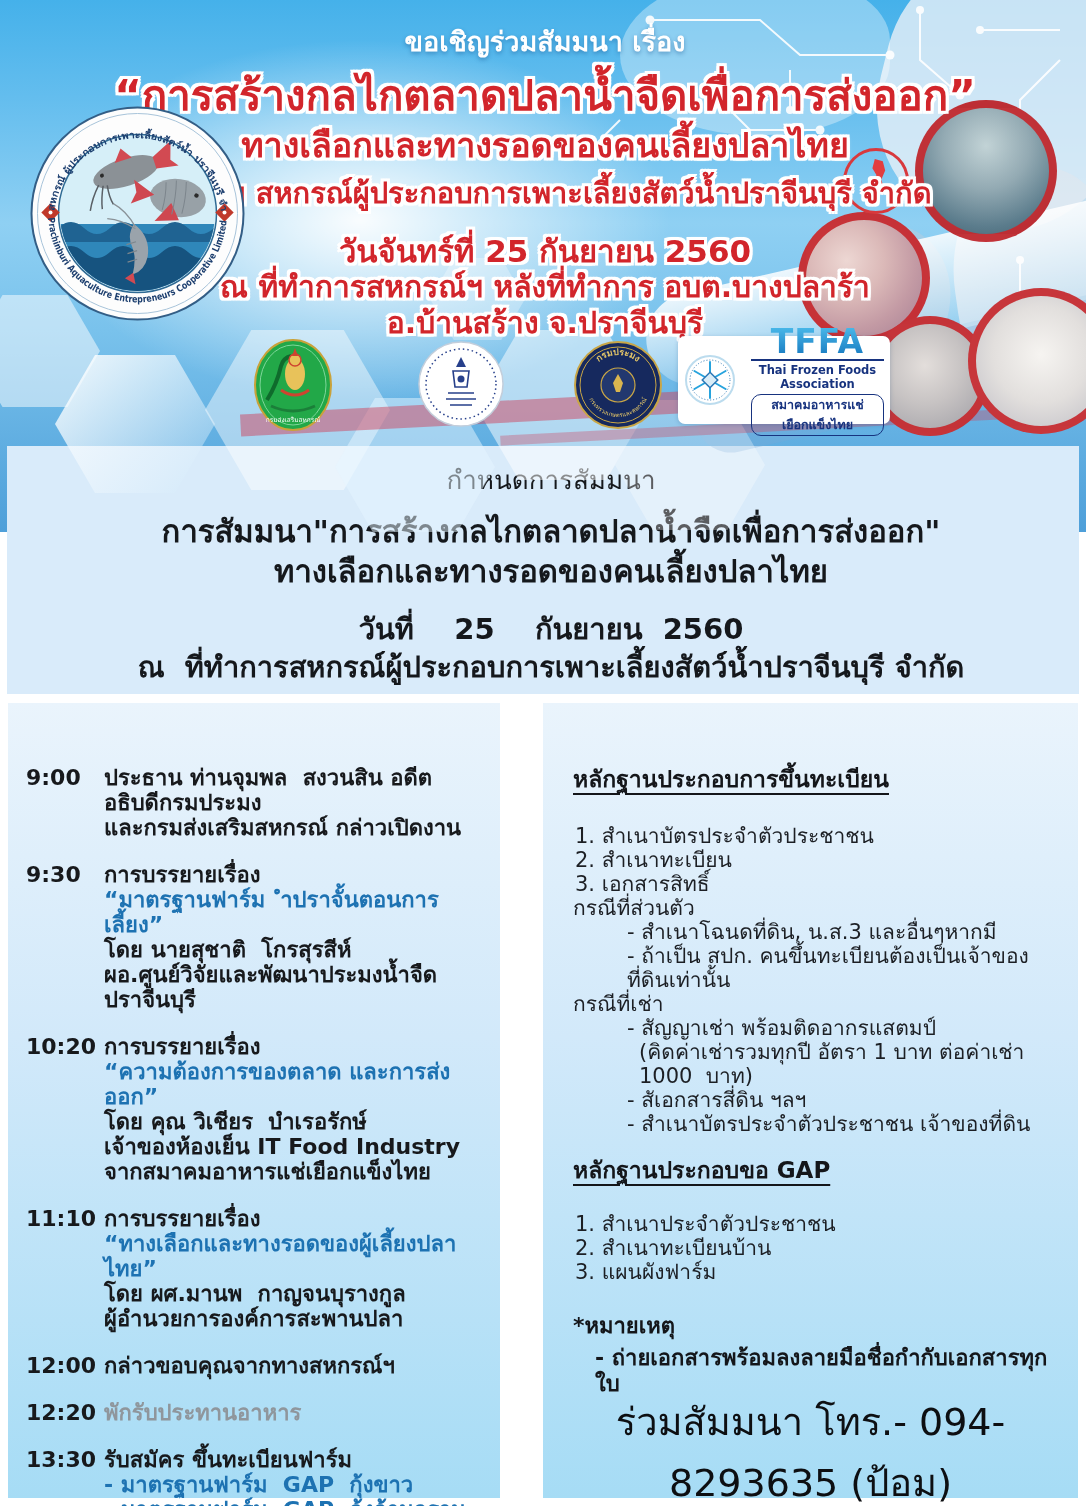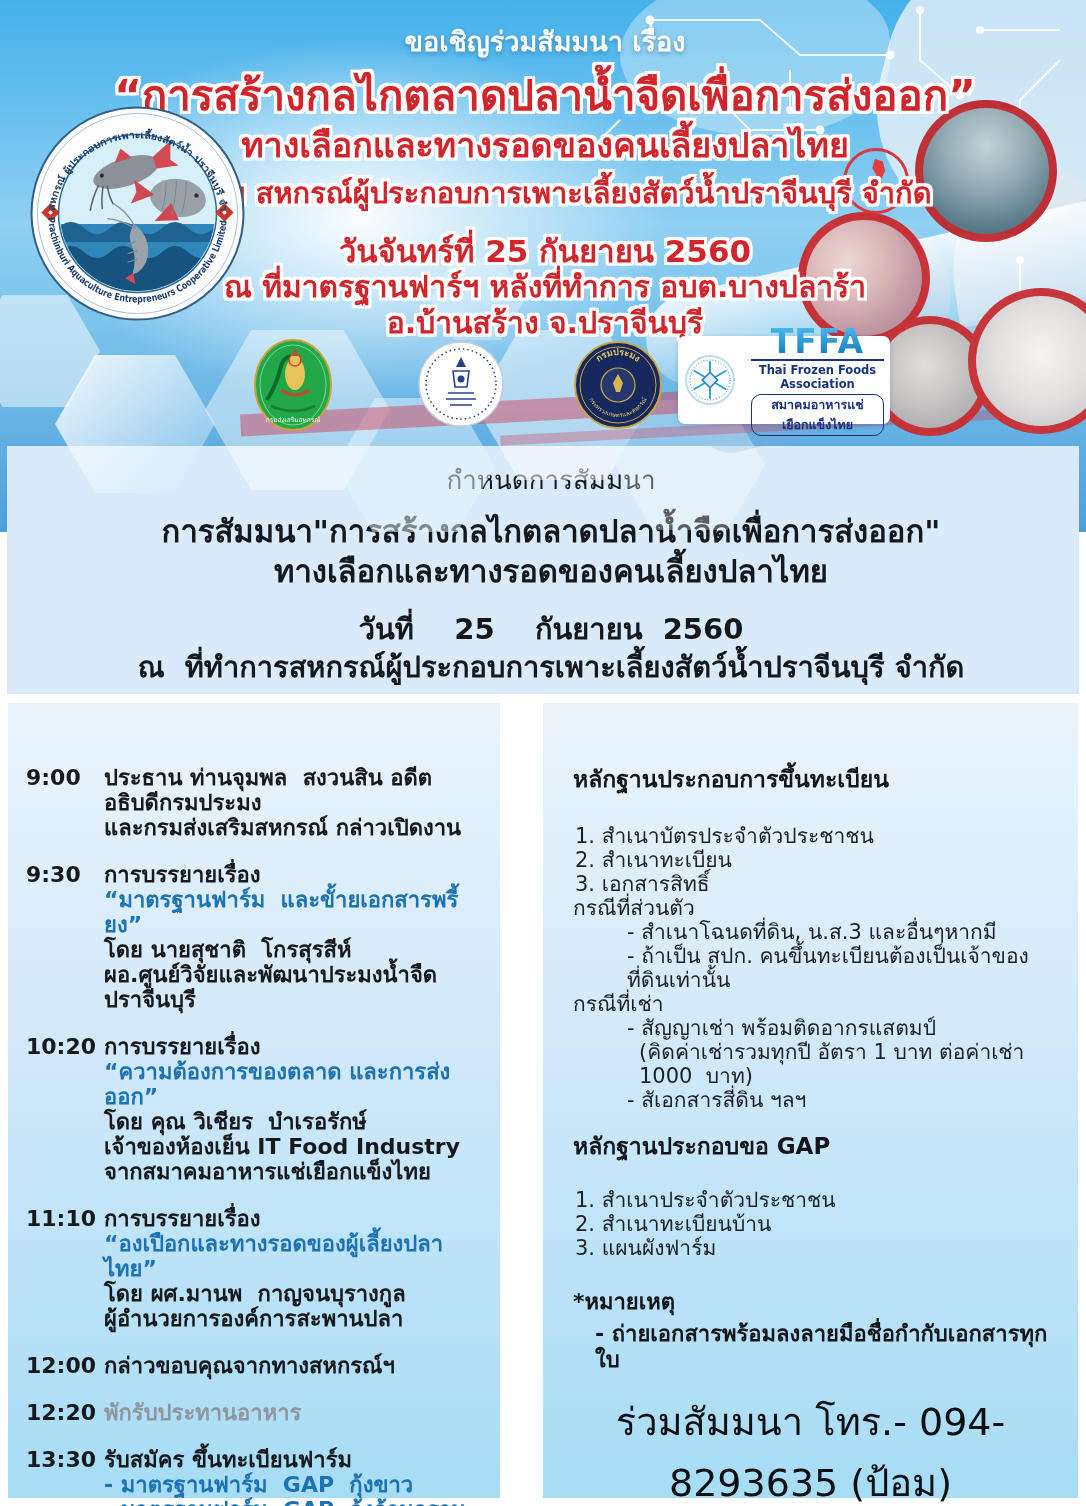--- a/index.html
+++ b/index.html
@@ -71,21 +71,21 @@
   }
   .left-panel{left:8px;width:492px;padding:62px 6px 0 18px;}
   .right-panel{left:543px;width:535px;padding:58px 10px 0 22px;position:absolute;}
   .sched-item{display:flex;margin-bottom:22px;}
   .sched-time{width:78px;flex:none;font-size:22px;line-height:25px;font-weight:bold;color:#17191c;}
   .sched-lines{flex:1;}
   .sched-line{font-size:22px;line-height:25px;font-weight:bold;color:#17191c;white-space:pre-wrap;}
   .s-topic{color:#1d72b2;}
   .s-muted{color:#8f969c;}
   .req-heading{font-size:23px;font-weight:bold;color:#14161a;margin:0 0 27px 8px;
-    text-underline-offset:6px;text-decoration-thickness:2px;}
+    text-decoration:underline;text-underline-offset:6px;text-decoration-thickness:2px;}
   .req-heading.second{margin-top:16px;margin-bottom:24px;}
   .req-line{font-size:21px;line-height:24px;color:#1c1f24;white-space:pre-wrap;}
   .ind-0{margin-left:10px;}
   .ind-1{margin-left:8px;}
   .ind-2{margin-left:62px;}
   .ind-3{margin-left:74px;}
   .note-head{font-size:22px;font-weight:bold;color:#14161a;margin:24px 0 2px 8px;}
   .note-line{font-size:22px;font-weight:bold;color:#14161a;margin-left:30px;line-height:26px;}
   .contact{position:absolute;left:0;width:100%;top:688px;text-align:center;font-size:38px;font-weight:500;color:#0d0f12;}
 </style>
@@ -154,21 +154,21 @@
   <div class="thailand-ring" style="left:843px;top:148px;width:66px;height:66px;">
     <div class="thailand-shape"></div>
   </div>
 
   <div class="header-text">
     <div class="invite">ขอเชิญร่วมสัมมนา เรื่อง</div>
     <div class="title-main red-outline">“การสร้างกลไกตลาดปลาน้ำจืดเพื่อการส่งออก”</div>
     <div class="title-sub red-outline">ทางเลือกและทางรอดของคนเลี้ยงปลาไทย</div>
     <div class="organizer red-outline">จัดโดย  สหกรณ์ผู้ประกอบการเพาะเลี้ยงสัตว์น้ำปราจีนบุรี จำกัด</div>
     <div class="date-line red-outline">วันจันทร์ที่ 25 กันยายน 2560</div>
-    <div class="venue1 red-outline">ณ  ที่มาตรฐานฟาร์ฯ  หลังที่ทำการ อบต.บางปลาร้า</div>
+    <div class="venue1 red-outline">ณ  ที่ทำการสหกรณ์ฯ  หลังที่ทำการ อบต.บางปลาร้า</div>
     <div class="venue2 red-outline">อ.บ้านสร้าง จ.ปราจีนบุรี</div>
   </div>
 
   <svg class="coop-logo" viewBox="0 0 215 215">
     <defs>
       <clipPath id="coopInner">
           <circle cx="107.5" cy="107.5" r="77.5"></circle>
         </clipPath>
       <path id="arcT" d="M 24,107 A 84,84 0 0 1 191,107" fill="none"></path>
       <path id="arcB" d="M 18,107 A 89,89 0 0 0 197,107" fill="none"></path>
@@ -284,40 +284,40 @@
         <div class="sched-time">9:00</div>
         <div class="sched-lines">
           <div class="sched-line s-default">ประธาน ท่านจุมพล  สงวนสิน อดีต อธิบดีกรมประมง</div>
           <div class="sched-line s-default">และกรมส่งเสริมสหกรณ์ กล่าวเปิดงาน</div>
         </div>
       </div>
       <div class="sched-item">
         <div class="sched-time">9:30</div>
         <div class="sched-lines">
           <div class="sched-line s-default">การบรรยายเรื่อง</div>
-          <div class="sched-line s-topic">“มาตรฐานฟาร์ม  และขั้ายเอกสารพรี้ยง”</div>
+          <div class="sched-line s-topic">“มาตรฐานฟาร์ม  ำปราจั้นตอนการเลี้ยง”</div>
           <div class="sched-line s-default">โดย นายสุชาติ  โกรสุรสีห์</div>
           <div class="sched-line s-default">ผอ.ศูนย์วิจัยและพัฒนาประมงน้ำจืดปราจีนบุรี</div>
         </div>
       </div>
       <div class="sched-item">
         <div class="sched-time">10:20</div>
         <div class="sched-lines">
           <div class="sched-line s-default">การบรรยายเรื่อง</div>
           <div class="sched-line s-topic">“ความต้องการของตลาด และการส่งออก”</div>
           <div class="sched-line s-default">โดย คุณ วิเชียร  บำเรอรักษ์</div>
           <div class="sched-line s-default">เจ้าของห้องเย็น IT Food Industry</div>
           <div class="sched-line s-default">จากสมาคมอาหารแช่เยือกแข็งไทย</div>
         </div>
       </div>
       <div class="sched-item">
         <div class="sched-time">11:10</div>
         <div class="sched-lines">
           <div class="sched-line s-default">การบรรยายเรื่อง</div>
-          <div class="sched-line s-topic">“องเปือกและทางรอดของผู้เลี้ยงปลาไทย”</div>
+          <div class="sched-line s-topic">“ทางเลือกและทางรอดของผู้เลี้ยงปลาไทย”</div>
           <div class="sched-line s-default">โดย ผศ.มานพ  กาญจนบุรางกูล</div>
           <div class="sched-line s-default">ผู้อำนวยการองค์การสะพานปลา</div>
         </div>
       </div>
       <div class="sched-item">
         <div class="sched-time">12:00</div>
         <div class="sched-lines">
           <div class="sched-line s-default">กล่าวขอบคุณจากทางสหกรณ์ฯ</div>
         </div>
       </div>
@@ -345,20 +345,21 @@
       <div class="req-line ind-0">1. สำเนาบัตรประจำตัวประชาชน</div>
       <div class="req-line ind-0">2. สำเนาทะเบียน</div>
       <div class="req-line ind-0">3. เอกสารสิทธิ์</div>
       <div class="req-line ind-1">กรณีที่ส่วนตัว</div>
       <div class="req-line ind-2">- สำเนาโฉนดที่ดิน, น.ส.3 และอื่นๆหากมี</div>
       <div class="req-line ind-2">- ถ้าเป็น สปก. คนขึ้นทะเบียนต้องเป็นเจ้าของที่ดินเท่านั้น</div>
       <div class="req-line ind-1">กรณีที่เช่า</div>
       <div class="req-line ind-2">- สัญญาเช่า พร้อมติดอากรแสตมป์</div>
       <div class="req-line ind-3">(คิดค่าเช่ารวมทุกปี อัตรา 1 บาท ต่อค่าเช่า 1000  บาท)</div>
       <div class="req-line ind-2">- สัเอกสารสี่ดิน ฯลฯ</div>
+      <div class="req-line ind-2">- สำเนาบัตรประจำตัวประชาชน เจ้าของที่ดิน</div>
     </div>
   <div class="req-heading second">หลักฐานประกอบขอ GAP</div>
   <div>
       <div class="req-line ind-0">1. สำเนาประจำตัวประชาชน</div>
       <div class="req-line ind-0">2. สำเนาทะเบียนบ้าน</div>
       <div class="req-line ind-0">3. แผนผังฟาร์ม</div>
     </div>
   <div class="note-head">*หมายเหตุ</div>
   <div class="note-line">- ถ่ายเอกสารพร้อมลงลายมือชื่อกำกับเอกสารทุกใบ</div>
   <div class="contact">ร่วมสัมมนา โทร.- 094-8293635 (ป้อม)</div>

